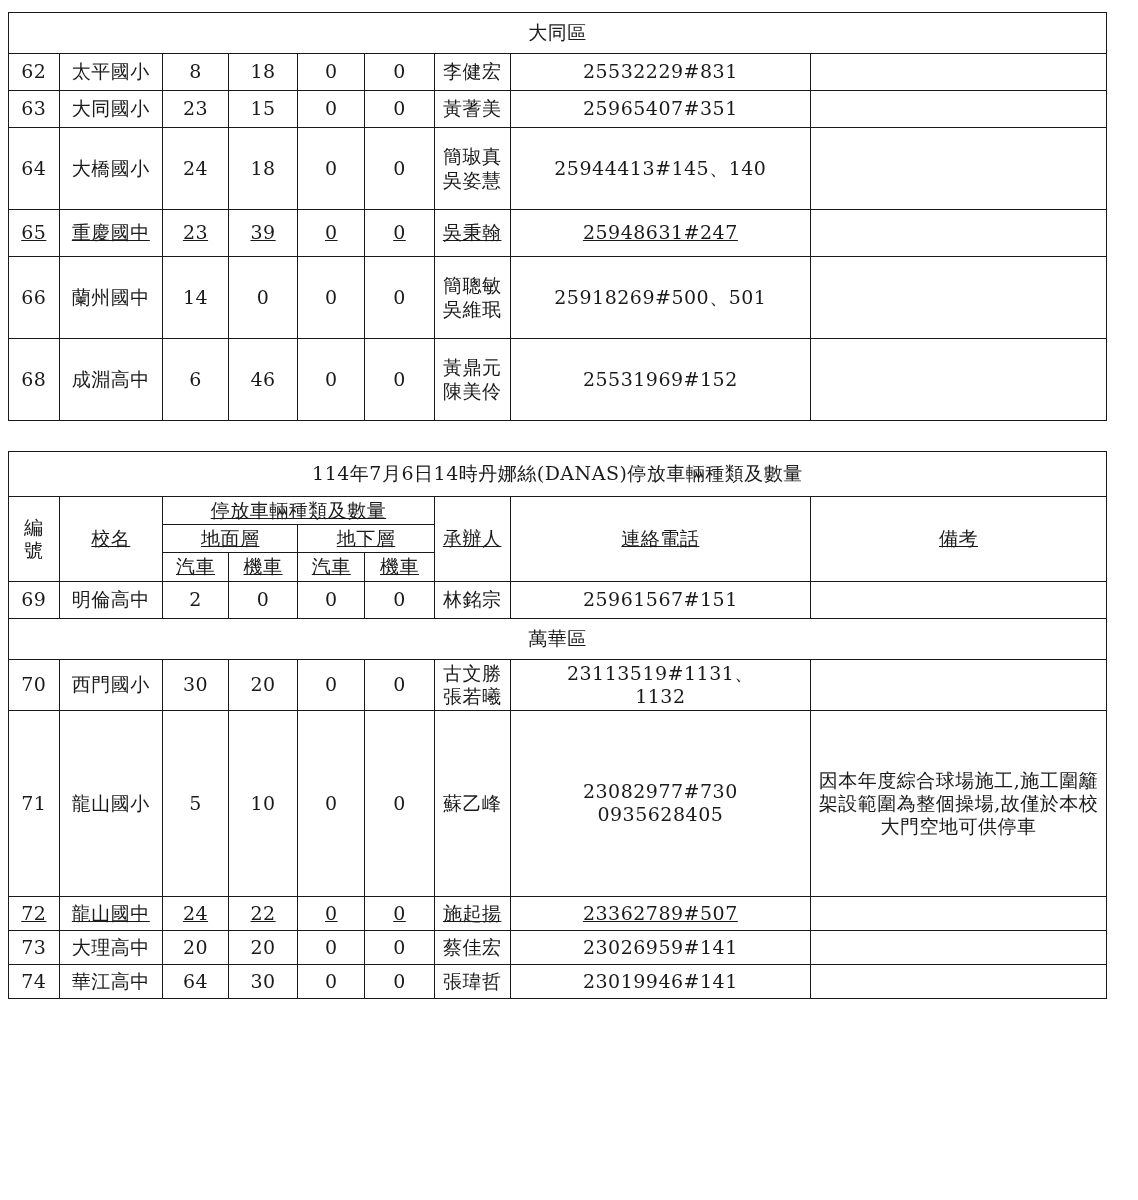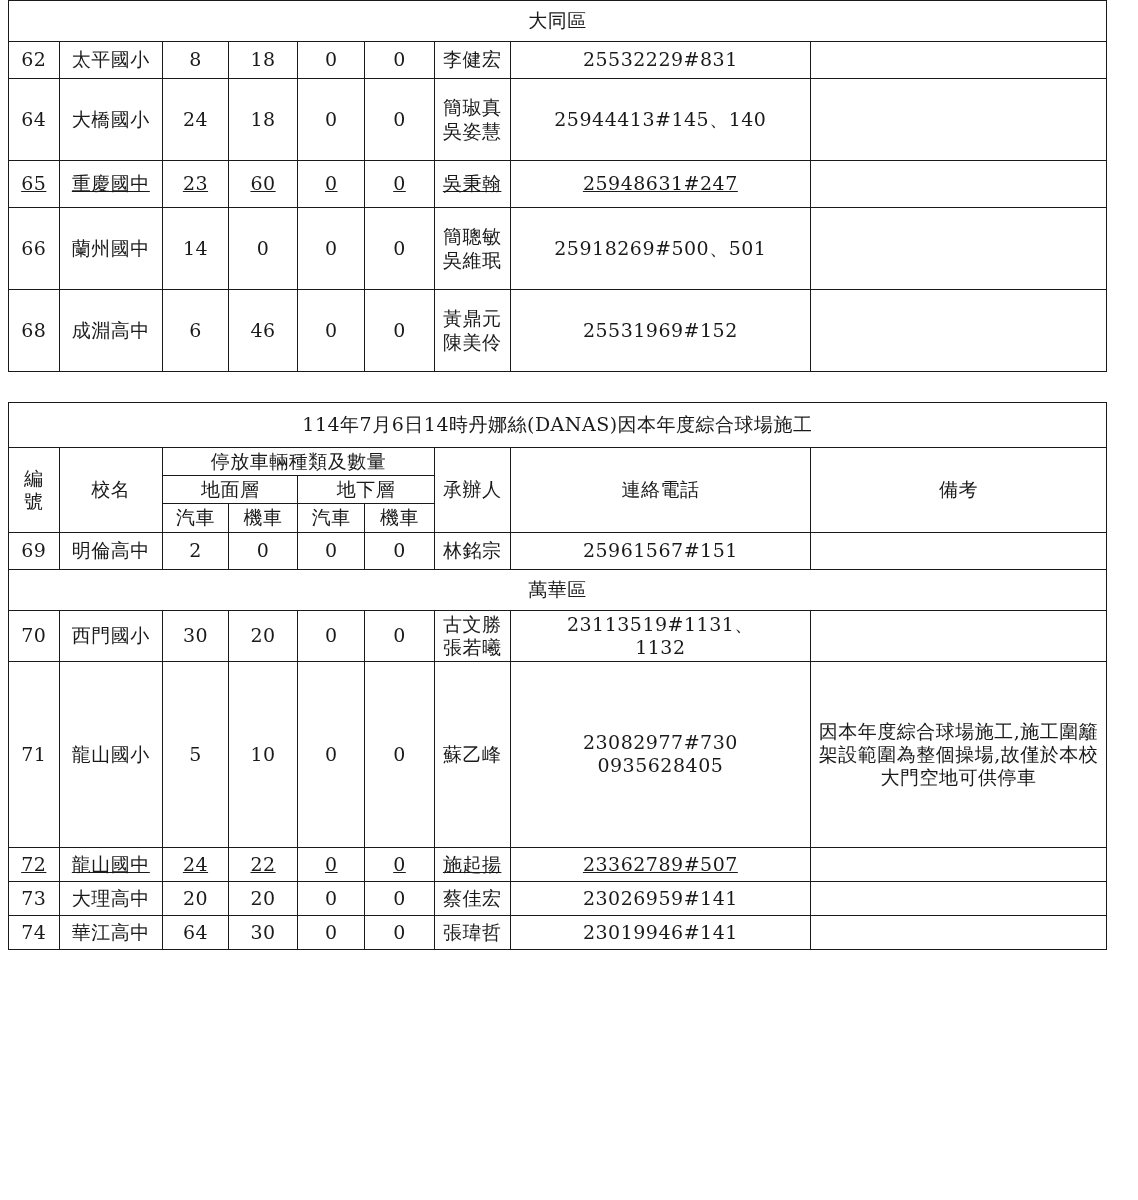--- a/index.html
+++ b/index.html
@@ -3,21 +3,21 @@
 <meta charset="utf-8">
 <style>
   html,body{margin:0;padding:0;}
   body{
     width:1138px;height:1200px;
     background:#ffffff;
     font-family:"DejaVu Serif","Liberation Serif",serif;
     color:#1a1a1a;
     overflow:hidden;
   }
-  .page{position:relative;width:1138px;height:1200px;box-sizing:border-box;padding:0 31px 0 8px;}
+  .page{position:relative;width:1138px;height:1200px;box-sizing:border-box;padding:12px 31px 0 8px;}
 
   table.doc{
     border-collapse:collapse;
     table-layout:fixed;
     width:1099px;
     background:#fff;
   }
   table.doc td{
     border:1.6px solid #1a1a1a;
     padding:2px 3px;
@@ -31,21 +31,21 @@
     word-break:break-all;
     overflow:hidden;
   }
   td.num{font-family:"Liberation Serif","DejaVu Serif",serif;letter-spacing:0;font-size:20px;}
   td.tel{text-align:left;padding-left:5px;font-family:"Liberation Serif","DejaVu Serif",serif;font-size:20px;letter-spacing:0;}
   td.person{font-size:18px;letter-spacing:1px;line-height:1.18;}
   td.school{font-size:19px;letter-spacing:1.5px;}
   td.district{font-size:19px;letter-spacing:2px;height:36px;}
   td.maintitle{font-size:21px;letter-spacing:1.5px;height:40px;}
   td.remark{text-align:left;font-size:18px;line-height:1.25;letter-spacing:0.5px;padding:3px 4px;}
-  td.hd{font-size:19px;letter-spacing:2px;}
+  td.hd{font-size:19px;letter-spacing:2px;text-decoration:underline;}
   td.vert{font-size:19px;letter-spacing:2px;line-height:1.1;}
   .gap{height:30px;}
 </style>
 </head>
 <body>
 
 <div class="page">
 
   <table class="doc">
     <colgroup>
@@ -67,36 +67,47 @@
           <td class="num">62</td>
           <td class="school">太平國小</td>
           <td class="num">8</td>
           <td class="num">18</td>
           <td class="num">0</td>
           <td class="num">0</td>
           <td class="person">李健宏</td>
           <td class="tel">25532229#831</td>
           <td class="remark"></td>
         </tr>
+        <tr style="height: 37px;">
+          <td class="num">63</td>
+          <td class="school">大同國小</td>
+          <td class="num">23</td>
+          <td class="num">15</td>
+          <td class="num">0</td>
+          <td class="num">0</td>
+          <td class="person">黃蓍美</td>
+          <td class="tel">25965407#351</td>
+          <td class="remark"></td>
+        </tr>
         <tr style="height: 82px;">
           <td class="num">64</td>
           <td class="school">大橋國小</td>
           <td class="num">24</td>
           <td class="num">18</td>
           <td class="num">0</td>
           <td class="num">0</td>
           <td class="person">簡琡真<br>吳姿慧</td>
           <td class="tel">25944413#145、140</td>
           <td class="remark"></td>
         </tr>
         <tr style="height: 47px; text-decoration: underline;">
           <td class="num">65</td>
           <td class="school">重慶國中</td>
           <td class="num">23</td>
-          <td class="num">60</td>
+          <td class="num">39</td>
           <td class="num">0</td>
           <td class="num">0</td>
           <td class="person">吳秉翰</td>
           <td class="tel">25948631#247</td>
           <td class="remark"></td>
         </tr>
         <tr style="height: 82px;">
           <td class="num">66</td>
           <td class="school">蘭州國中</td>
           <td class="num">14</td>
@@ -130,21 +141,21 @@
         <col style="width:52px">
         <col style="width:55px">
       <col style="width:53px">
         <col style="width:55px">
         <col style="width:60px">
         <col style="width:238px">
         <col style="width:234px">
     </colgroup>
     <tbody>
       <tr>
-        <td class="maintitle" colspan="9">114年7月6日14時丹娜絲(DANAS)因本年度綜合球場施工</td>
+        <td class="maintitle" colspan="9">114年7月6日14時丹娜絲(DANAS)停放車輛種類及數量</td>
       </tr>
       <tr>
         <td class="vert" rowspan="3">編<br>號</td>
         <td class="hd" rowspan="3">校名</td>
         <td class="hd" colspan="4">停放車輛種類及數量</td>
         <td class="hd" rowspan="3">承辦人</td>
         <td class="hd" rowspan="3">連絡電話</td>
         <td class="hd" rowspan="3">備考</td>
       </tr>
       <tr>

